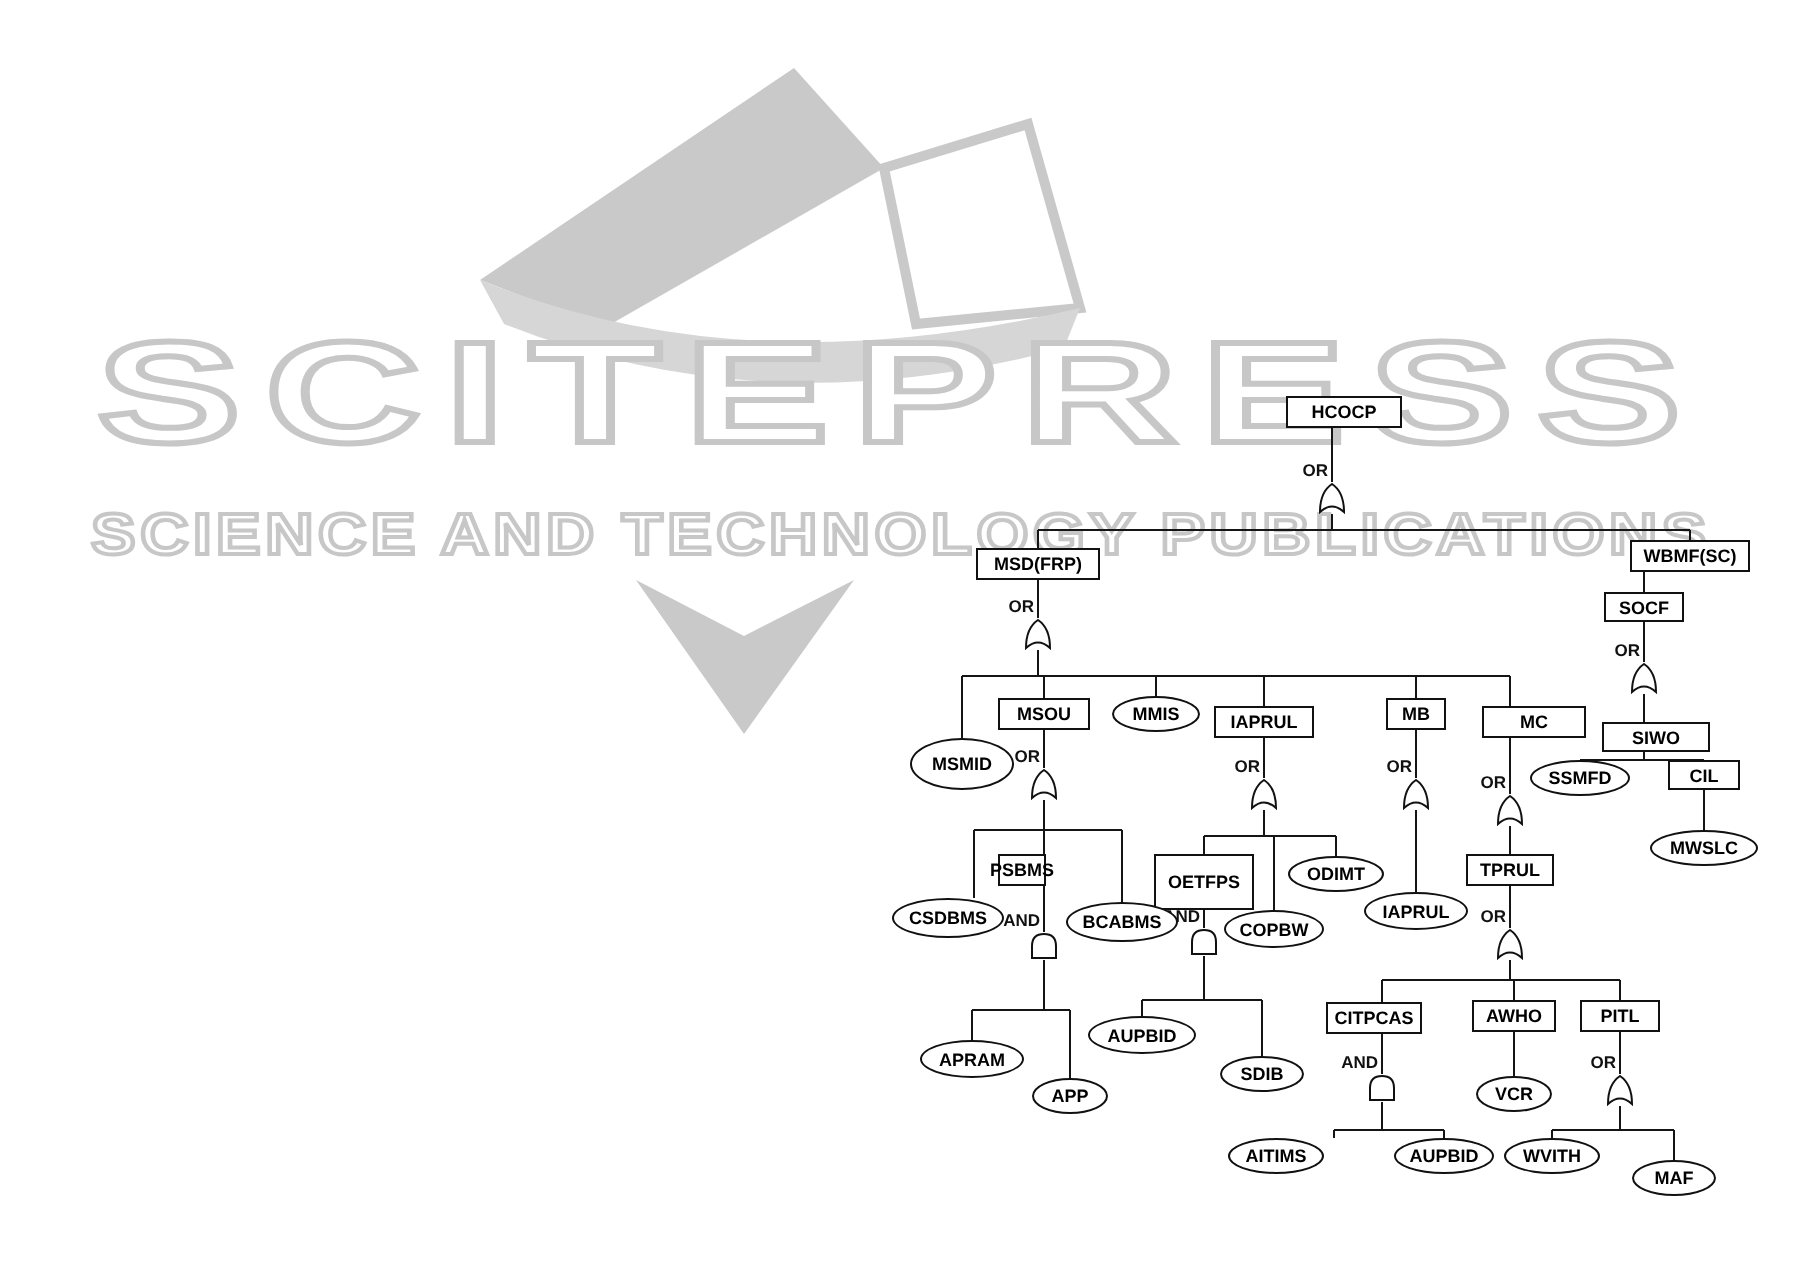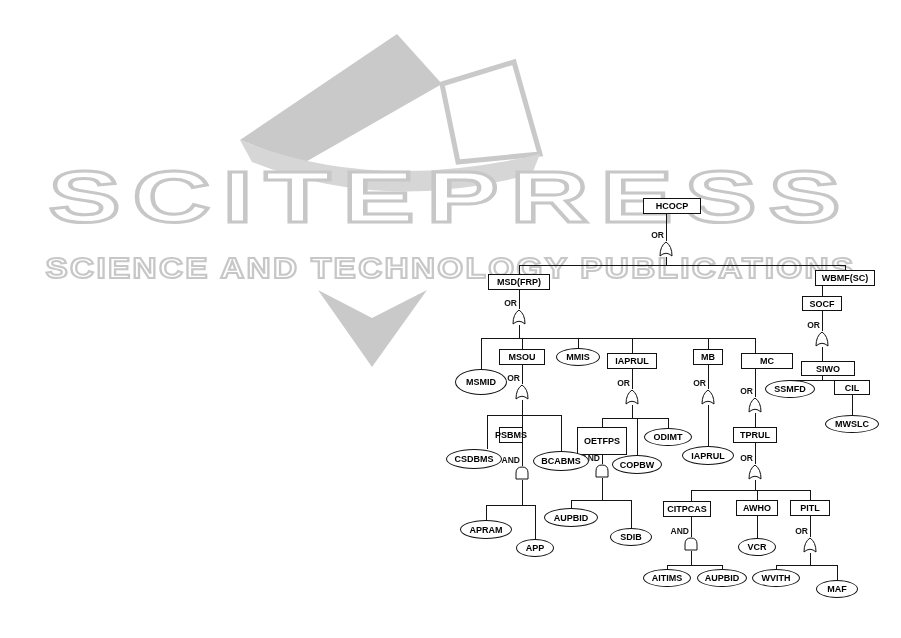--- a/index.html
+++ b/index.html
@@ -227,19 +227,19 @@
   <div class="ellipse" style="left:825px;top:415px;width:54px;height:18px">MWSLC</div>
   <div class="ellipse" style="left:446px;top:449px;width:56px;height:20px">CSDBMS</div>
   <div class="ellipse" style="left:533px;top:451px;width:56px;height:20px">BCABMS</div>
   <div class="ellipse" style="left:460px;top:520px;width:52px;height:19px">APRAM</div>
   <div class="ellipse" style="left:516px;top:539px;width:38px;height:18px">APP</div>
   <div class="ellipse" style="left:644px;top:428px;width:48px;height:18px">ODIMT</div>
   <div class="ellipse" style="left:612px;top:455px;width:50px;height:19px">COPBW</div>
   <div class="ellipse" style="left:544px;top:508px;width:54px;height:19px">AUPBID</div>
   <div class="ellipse" style="left:610px;top:528px;width:42px;height:18px">SDIB</div>
   <div class="ellipse" style="left:682px;top:446px;width:52px;height:19px">IAPRUL</div>
-  <div class="ellipse" style="left:643px;top:569px;width:48px;height:18px">AITIMS</div>
+  <div class="ellipse" style="left:614px;top:569px;width:48px;height:18px">AITIMS</div>
   <div class="ellipse" style="left:697px;top:569px;width:50px;height:18px">AUPBID</div>
   <div class="ellipse" style="left:738px;top:538px;width:38px;height:18px">VCR</div>
   <div class="ellipse" style="left:752px;top:569px;width:48px;height:18px">WVITH</div>
   <div class="ellipse" style="left:816px;top:580px;width:42px;height:18px">MAF</div>
 
 </div>
 
 </body></html>

